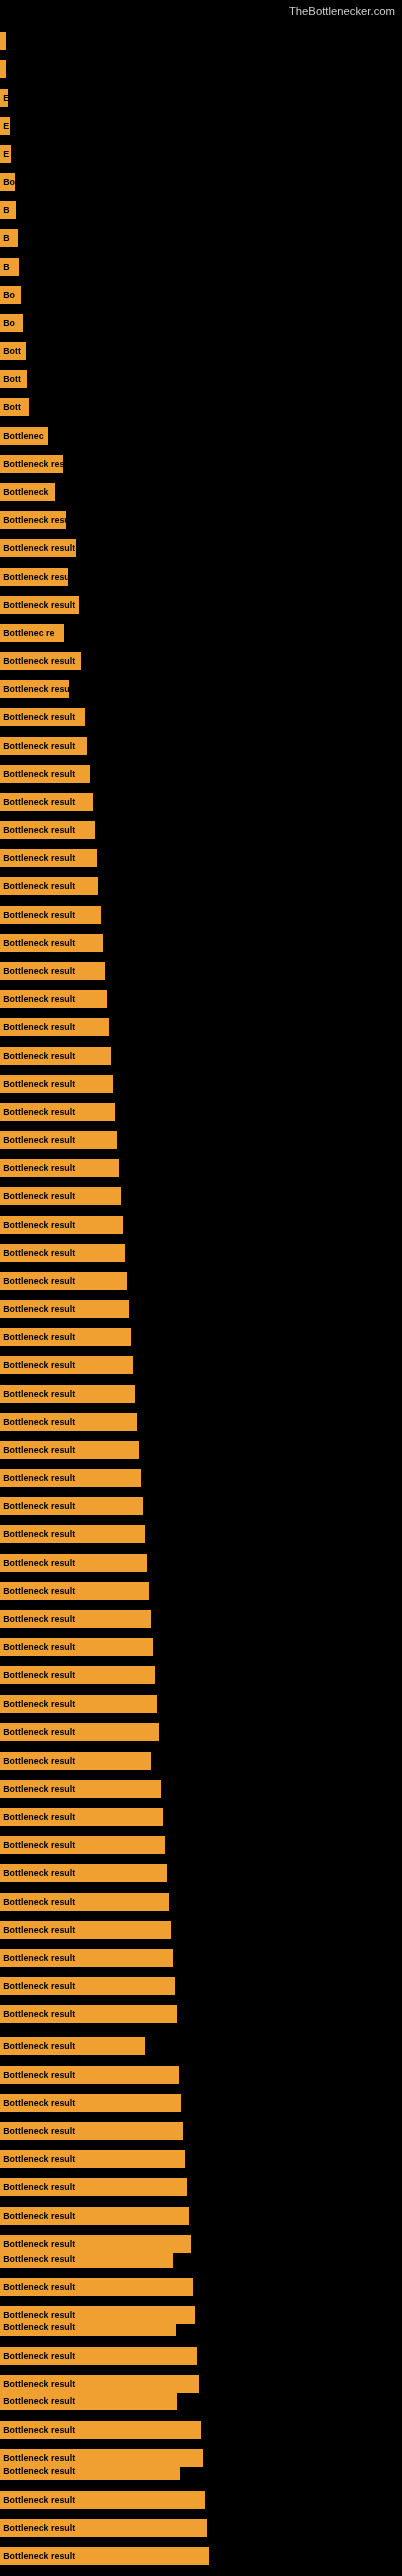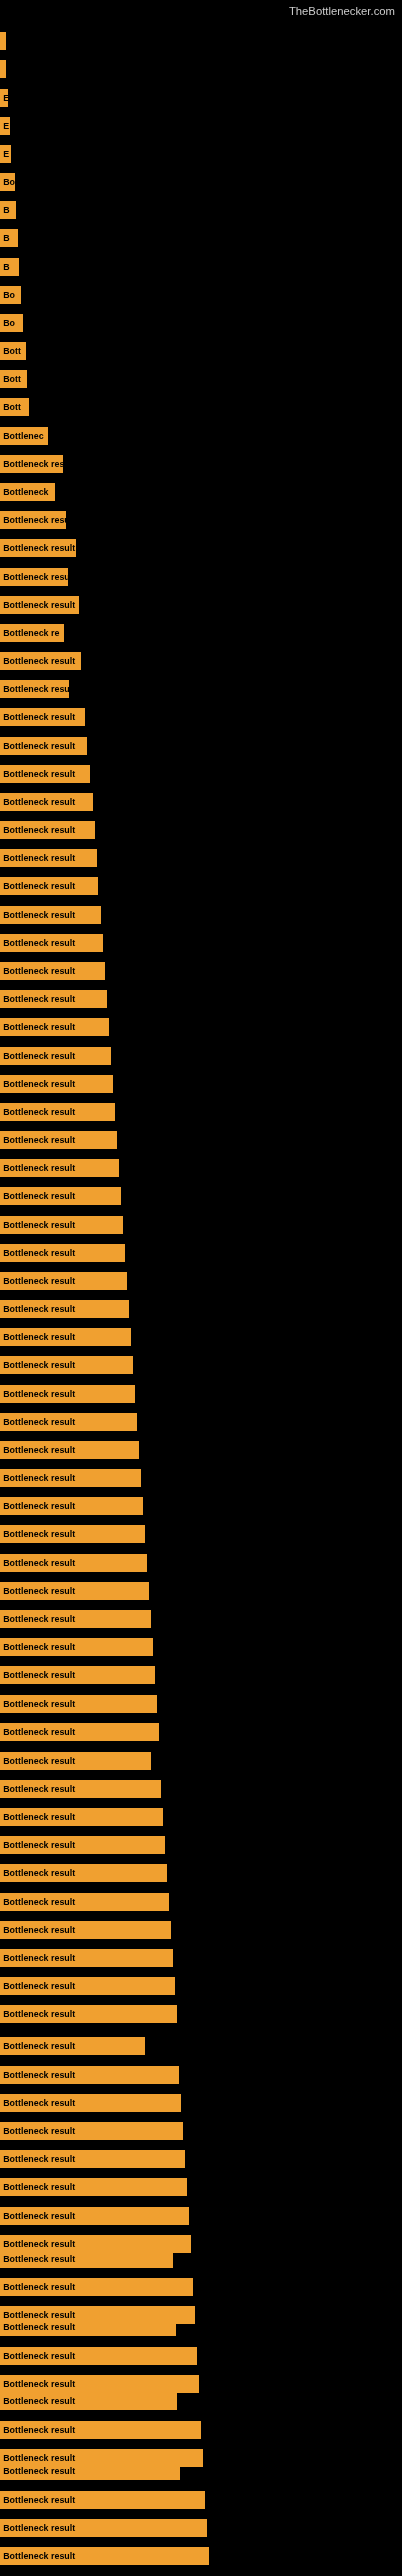--- a/index.html
+++ b/index.html
@@ -146,21 +146,21 @@
       <span class="bar-label">Bottleneck resu</span>
     </div>
   </div>
 <div class="bar-container" style="top: 596px;">
     <div class="bar" style="width: 79px;">
       <span class="bar-label">Bottleneck result</span>
     </div>
   </div>
 <div class="bar-container" style="top: 624px;">
     <div class="bar" style="width: 64px;">
-      <span class="bar-label">Bottleneck re</span>
+      <span class="bar-label">Bottlenec re</span>
     </div>
   </div>
 <div class="bar-container" style="top: 652px;">
     <div class="bar" style="width: 81px;">
       <span class="bar-label">Bottleneck result</span>
     </div>
   </div>
 <div class="bar-container" style="top: 680px;">
     <div class="bar" style="width: 69px;">
       <span class="bar-label">Bottleneck resu</span>

